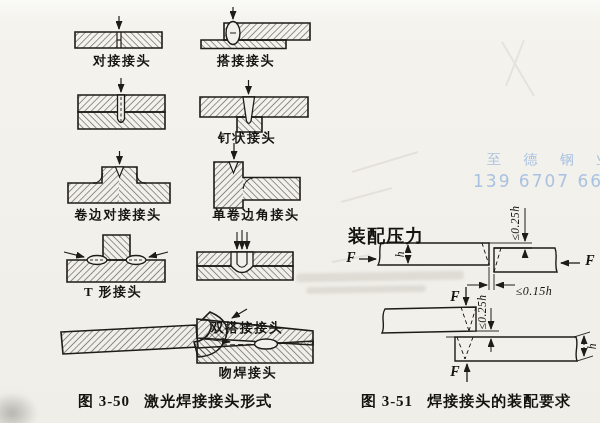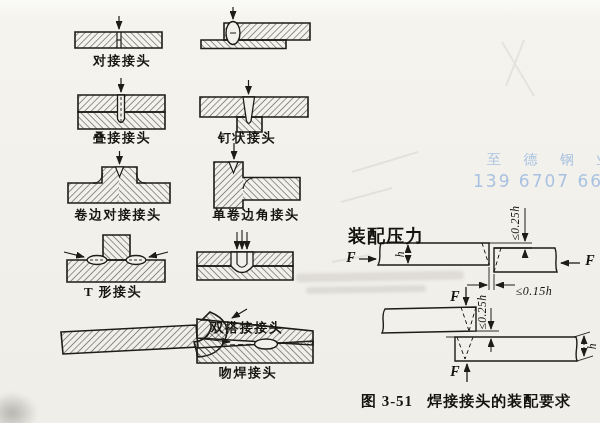--- a/index.html
+++ b/index.html
@@ -214,28 +214,31 @@
       <line x1="491" y1="352" x2="491" y2="339" stroke-width="1" marker-end="url(#ah)"></line>
 
       <line x1="574" y1="337" x2="590" y2="332" stroke-width="0.9"></line>
       <line x1="577" y1="361" x2="593" y2="356" stroke-width="0.9"></line>
       <line x1="584" y1="345" x2="584" y2="336" stroke-width="1" marker-end="url(#ah)"></line>
       <line x1="584" y1="347" x2="584" y2="356" stroke-width="1" marker-end="url(#ah)"></line>
     </g>
   </svg>
 
   <span class="jlabel" style="left:122px;top:52px;">对接接头</span>
-  <span class="jlabel" style="left:122px;top:129px;">叠接接头</span>
+  <span class="jlabel" style="left:246px;top:52px;">搭接接头</span>
   <span class="jlabel" style="left:247px;top:129px;">钉状接头</span>
   <span class="jlabel" style="left:118px;top:206px;">卷边对接接头</span>
   <span class="jlabel" style="left:256px;top:206px;">单卷边角接头</span>
   <span class="jlabel" style="left:113px;top:283px;">T 形接头</span>
   <span class="jlabel" style="left:247px;top:283px;margin-top:36px;">双搭接接头</span>
   <span class="jlabel" style="left:248px;top:364px;text-align:right;">吻焊接头</span>
 
+  <div class="caption" style="left:175px;top:392px;">
+    <span class="cap-num">图 3-50</span><span class="cap-title">激光焊接接头形式</span>
+  </div>
   <div class="caption" style="left:466px;top:392px;">
     <span class="cap-num">图 3-51</span><span class="cap-title">焊接接头的装配要求</span>
   </div>
 
   <span class="pressure" style="left:348px;top:224px;">装配压力</span>
 
   <span class="force" style="left:351px;top:258px;">F</span>
   <span class="force" style="left:590px;top:261px;">F</span>
   <span class="force" style="left:455px;top:297px;">F</span>
   <span class="force" style="left:455px;top:372px;">F</span>

